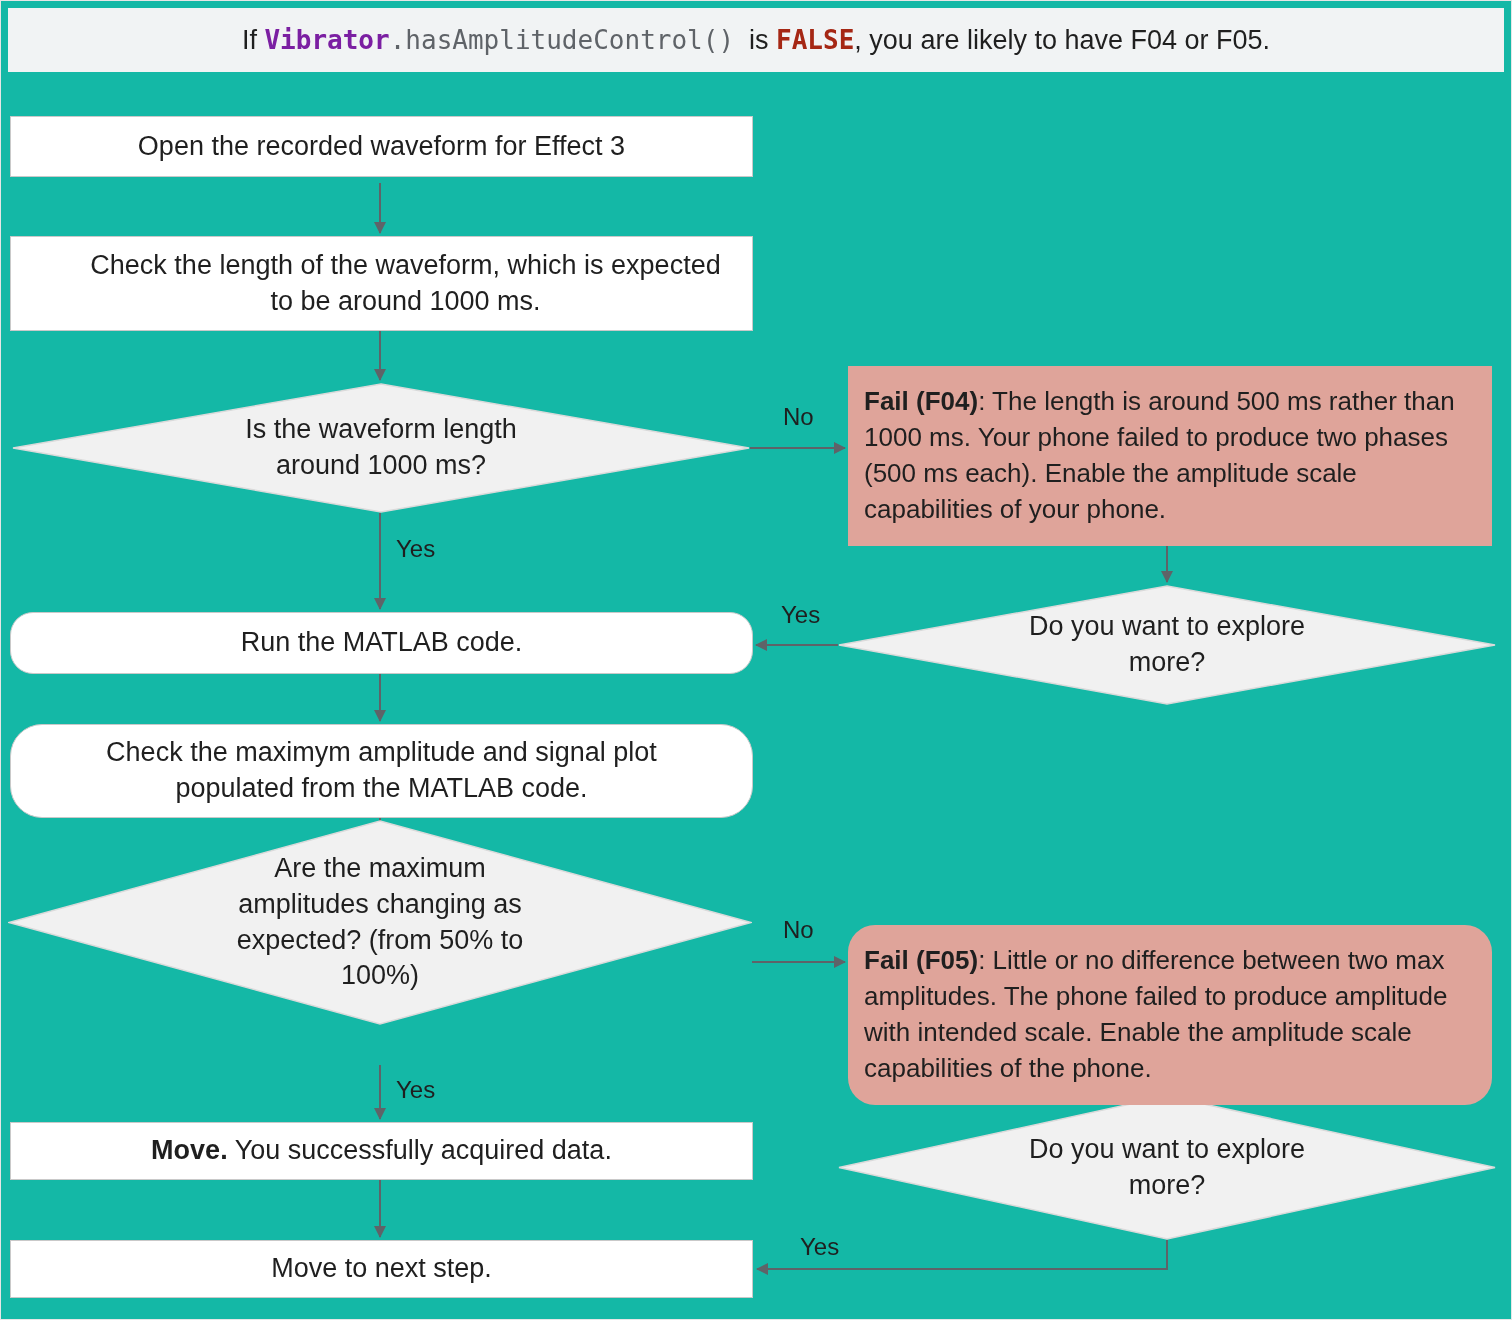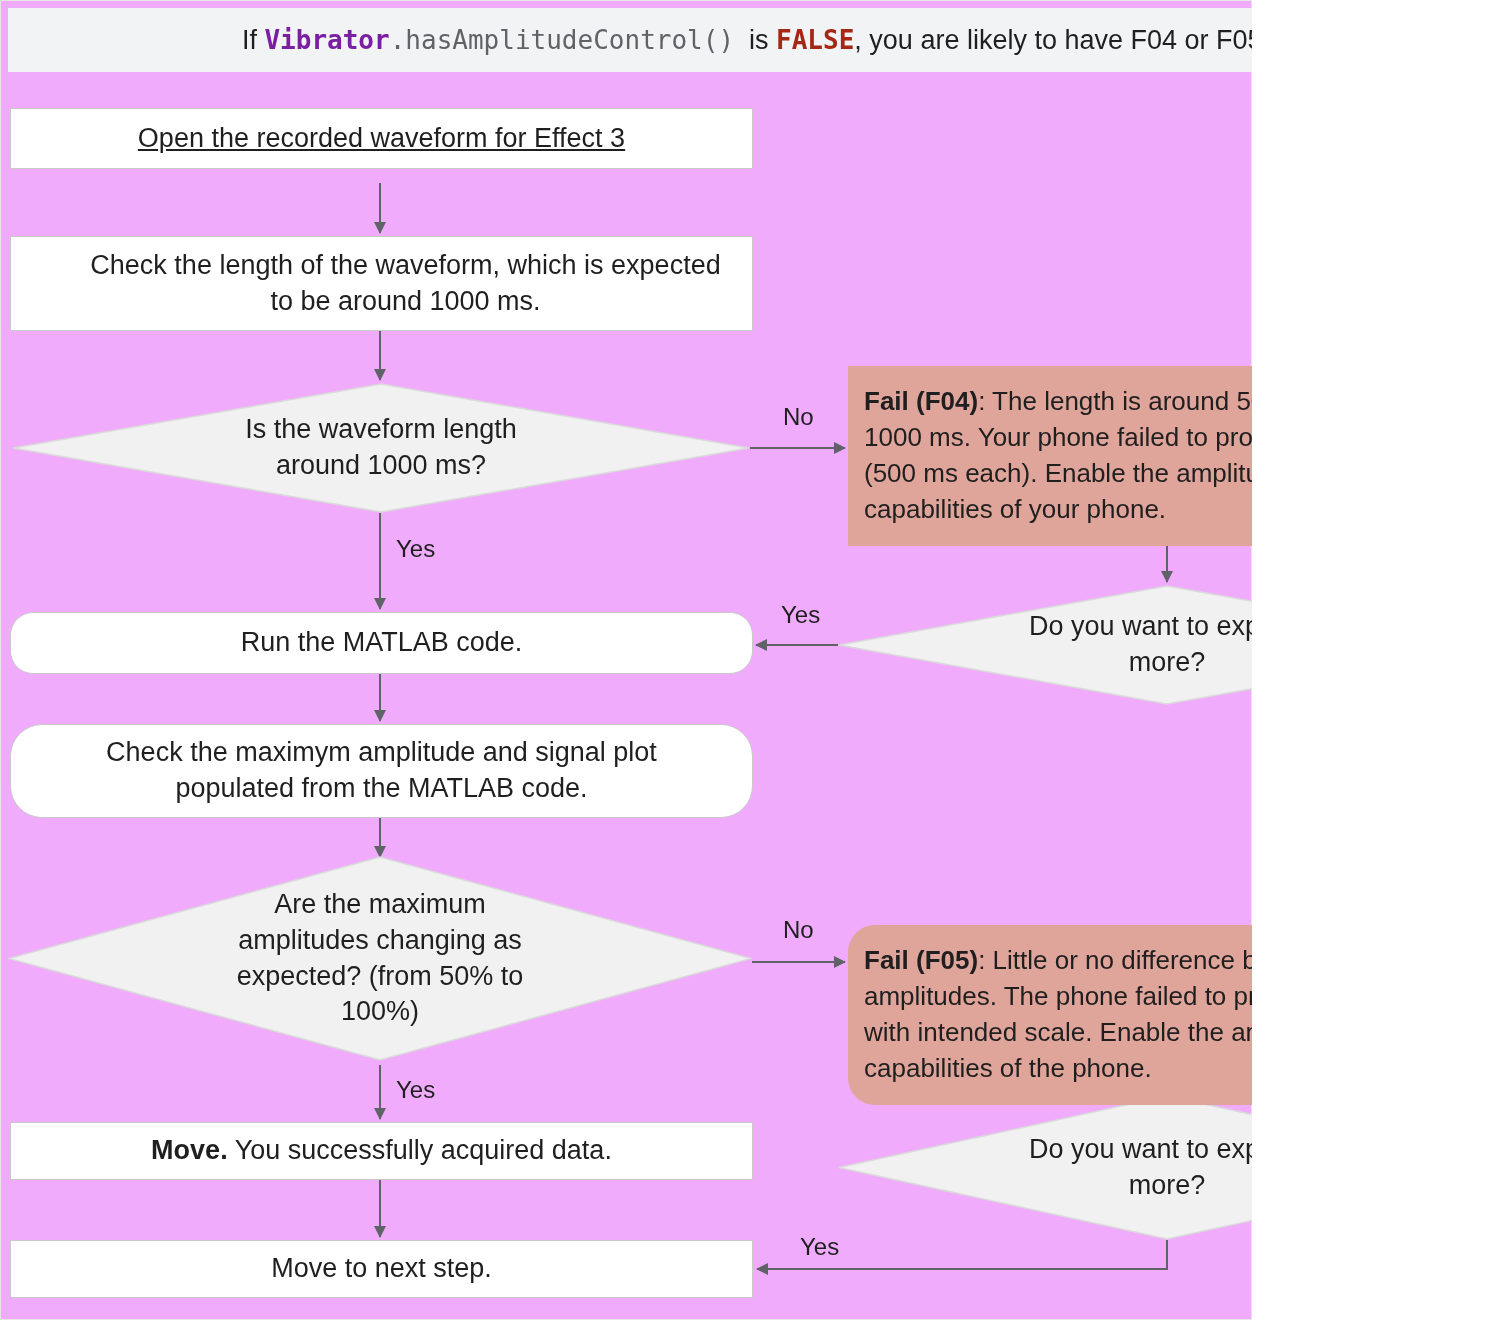--- a/index.html
+++ b/index.html
@@ -1,20 +1,20 @@
 <!DOCTYPE html>
 <html style="--banner-bg: #f1f3f4; --fail-bg: #dfa49a; --diamond-fill: #f1f1f1; --diamond-border: #dadada; --box-border: #c9c9c9; --arrow: #5f6368; --code-purple: #7b1fa2; --code-gray: #5f6368; --false-red: #a52714;"><head>
 <meta charset="utf-8">
 <style>
   html, body { margin: 0; padding: 0; background: #ffffff; }
   .canvas {
     position: relative;
-    width: 1252px;
+    width: 1512px;
     height: 1320px;
-    background: #f0abfc;
+    background: #14b8a6;
     font-family: "Liberation Sans", "DejaVu Sans", sans-serif;
     color: #1f1f1f;
     outline: 1px solid #e6e6e6;
     outline-offset: -1px;
     overflow: hidden;
   }
 
   
   .banner {
     position: absolute;
@@ -37,21 +37,21 @@
     position: absolute;
     box-sizing: border-box;
     background: #ffffff;
     border: 1px solid var(--box-border, #c9c9c9);
     display: flex; align-items: center; justify-content: center;
     text-align: center;
     font-size: 27px;
     line-height: 1.33;
     white-space: pre-line;
   }
-  #box-open            { left: 10px; top: 108px;  width: 743px; height: 61px; text-decoration: underline; }
+  #box-open            { left: 10px; top: 116px;  width: 743px; height: 61px; }
   #box-check-length    { left: 10px; top: 236px;  width: 743px; height: 95px; padding-left: 48px; }
   #box-run-matlab      { left: 10px; top: 612px;  width: 743px; height: 62px; border-radius: 23px; }
   #box-check-amplitude { left: 10px; top: 724px;  width: 743px; height: 94px; border-radius: 32px; }
   #box-pass            { left: 10px; top: 1122px; width: 743px; height: 58px; }
   #box-move-next       { left: 10px; top: 1240px; width: 743px; height: 58px; }
 
   .b { font-weight: bold; }
 
   
   .diamond { position: absolute; }
@@ -62,21 +62,21 @@
     stroke-width: 1.5;
   }
   .dtext {
     position: absolute; left: 0; top: 0; width: 100%; height: 100%;
     display: flex; align-items: center; justify-content: center;
     text-align: center;
     font-size: 27px; line-height: 1.33;
     white-space: pre-line;
   }
   #d-length    { left: 12px;  top: 383px;  width: 738px; height: 130px; }
-  #d-amplitude { left: 8px;   top: 856px;  width: 744px; height: 205px; }
+  #d-amplitude { left: 8px;   top: 820px;  width: 744px; height: 205px; }
   #d-explore1  { left: 838px; top: 585px;  width: 658px; height: 120px; }
   #d-explore2  { left: 838px; top: 1095px; width: 658px; height: 145px; }
 
   
   .fail {
     position: absolute;
     box-sizing: border-box;
     background: var(--fail-bg, #dfa49a);
     display: flex; align-items: center;
     padding: 10px 16px;

